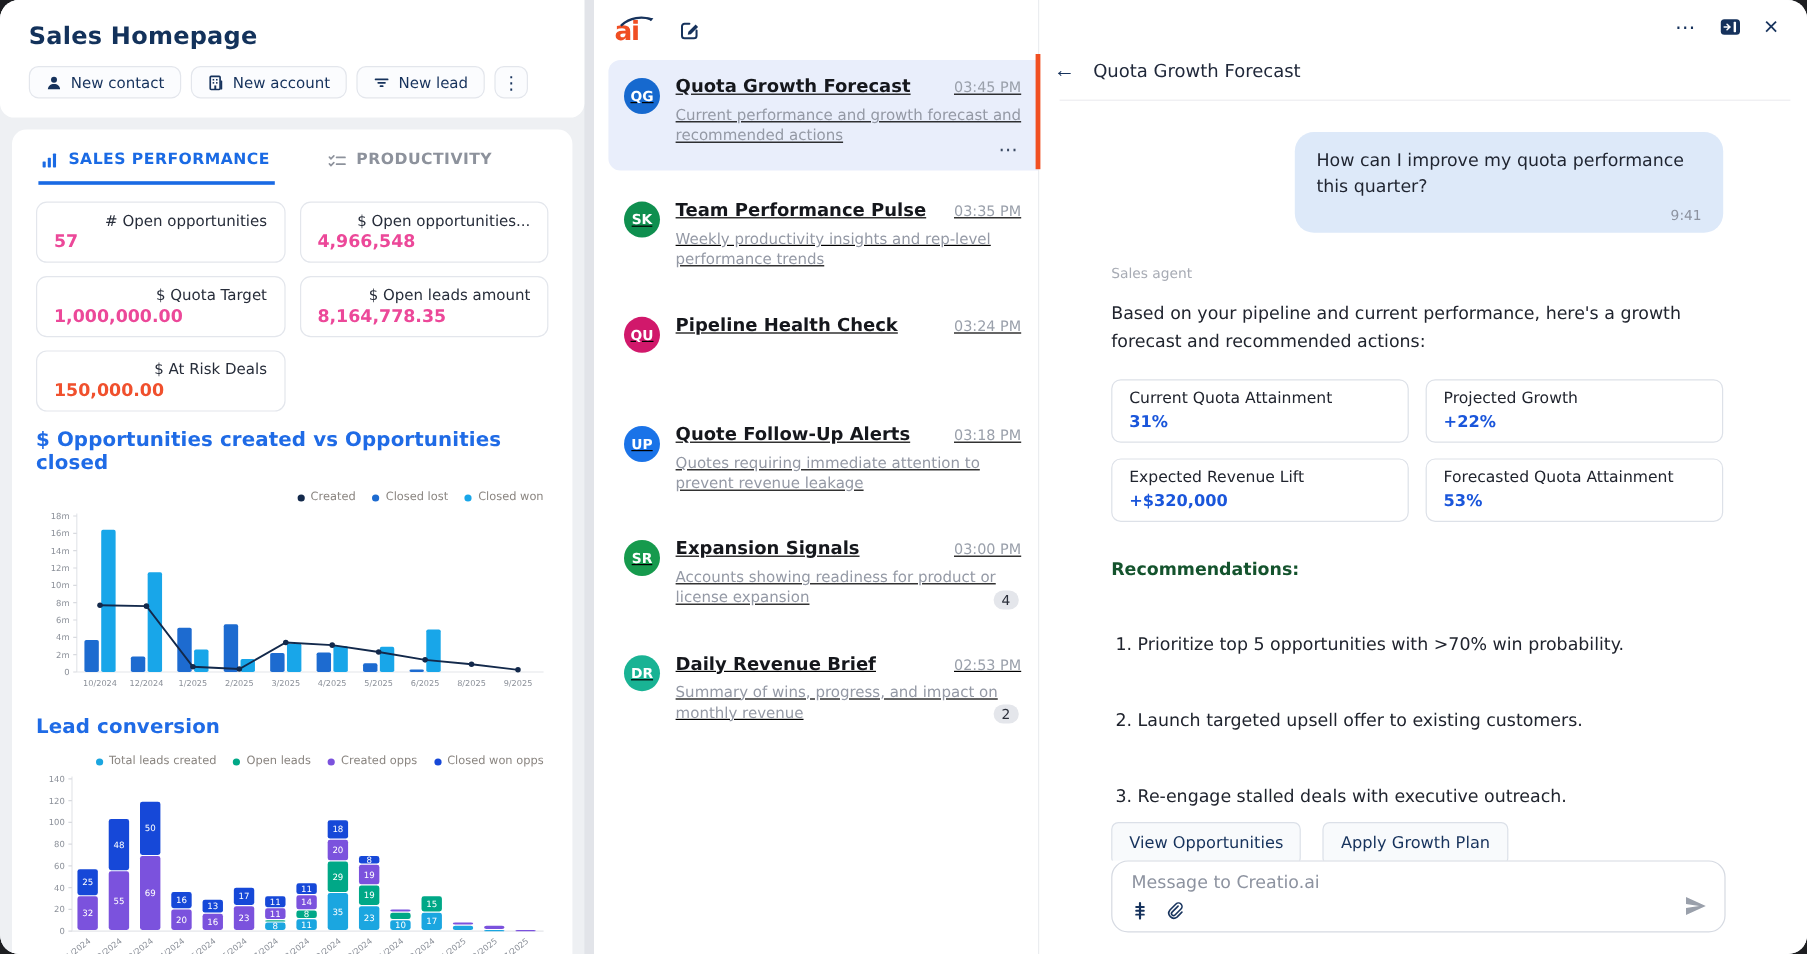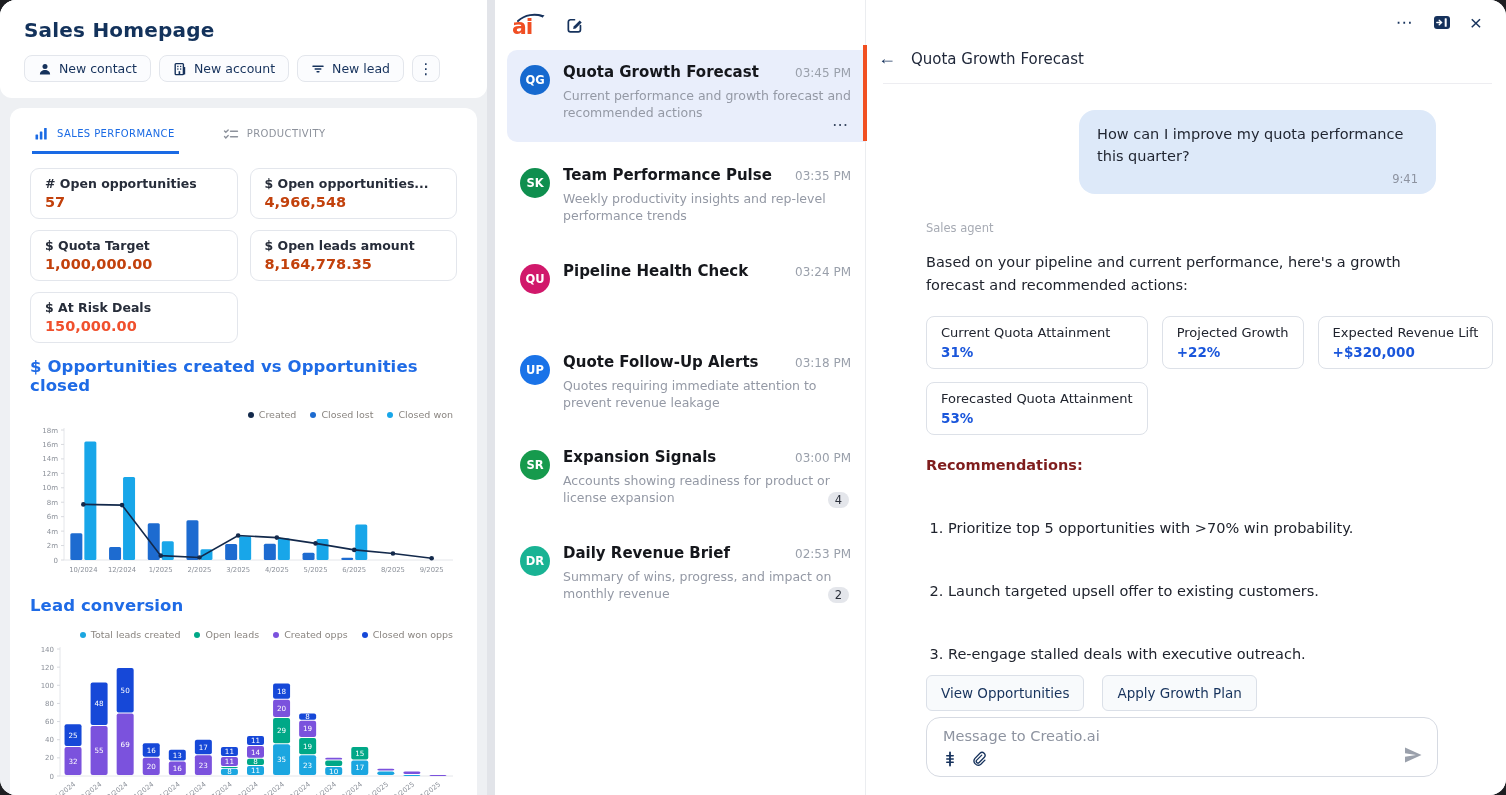--- a/index.html
+++ b/index.html
@@ -11,48 +11,48 @@
   .left-col { width:487px; flex:0 0 487px; background:#eef0f3; display:flex; flex-direction:column; gap:10px; }
   .header-card { background:#fff; border-radius:0 0 12px 12px; padding:18px 24px 16px 24px; }
   .page-title { font-size:20px; font-weight:700; color:#13325b; letter-spacing:.2px; }
   .toolbar { display:flex; gap:8px; margin-top:13px; align-items:center; }
   .tb-btn { display:flex; align-items:center; gap:7px; height:27px; padding:0 13px; background:#fbfcfe; border:1px solid #e3e6ec; border-radius:8px; font-size:12.5px; font-weight:500; color:#16325c; cursor:pointer; font-family:inherit; }
   .tb-btn svg { flex:0 0 auto; }
   .kebab-btn { width:28px; justify-content:center; padding:0; font-size:15px; color:#16325c; }
 
   .content-card { background:#fff; border-radius:12px 12px 0 0; margin:0 10px; padding:14px 20px 0 20px; flex:1; overflow:hidden; }
   .tabs { display:flex; gap:42px; padding-left:2px; }
-  .tab { display:flex; align-items:center; gap:8px; font-size:10px; letter-spacing:.4px; font-weight:400; color:#8d929c; padding:4px 4px 10px 2px; cursor:pointer; border-bottom:3px solid transparent; }
+  .tab { display:flex; align-items:center; gap:8px; font-size:13px; letter-spacing:.4px; font-weight:700; color:#8d929c; padding:4px 4px 10px 2px; cursor:pointer; border-bottom:3px solid transparent; }
   .tab.active { color:#1a6ae4; border-bottom-color:#1a6ae4; }
 
   .metrics { display:grid; grid-template-columns:1fr 1fr; gap:11px 12px; margin-top:14px; }
   .metric-card { border:1px solid #e3e6ec; border-radius:9px; padding:7px 14px 8px 14px; background:#fff; min-height:46px; }
-  .m-label { font-size:12.5px; color:#272d3a; font-weight:700; white-space:nowrap; overflow:hidden; }
+  .m-label { font-size:12.5px; color:#272d3a; font-weight:400; white-space:nowrap; overflow:hidden;text-align:right; }
   .m-value { font-size:14.5px; font-weight:600; margin-top:3px; }
-  .m-blue { color:#c2410c; }
+  .m-blue { color:#ec4899; }
   .m-orange { color:#f0502d; }
 
   .chart-title { font-size:16.5px; font-weight:700; color:#1f6be6; margin-top:14px; letter-spacing:.1px; }
   .legend { display:flex; justify-content:flex-end; gap:14px; margin-top:14px; padding-right:4px; }
   .legend-item { display:flex; align-items:center; gap:5px; font-size:9.5px; color:#8a8580; }
   .legend-dot { width:6px; height:6px; border-radius:50%; display:inline-block; }
   .chart-svg { display:block; margin-top:4px; }
 
   
   .right-card { flex:1; background:#fff; display:flex; position:relative;justify-content:flex-end; }
 
   
   .conv-col { width:370px; flex:0 0 370px; padding-top:12px; position:relative; }
   .conv-top { display:flex; align-items:center; gap:18px; padding:2px 0 10px 17px; }
   .ai-logo { position:relative; width:34px; height:26px; }
   .ai-logo .ai-text { font-size:22px; font-weight:700; color:#f04e23; line-height:26px; letter-spacing:-1px; }
   .ai-logo svg { position:absolute; top:-3px; left:4px; }
   .compose-btn { background:none; border:none; cursor:pointer; padding:2px; }
   .conv-list { display:flex; flex-direction:column; gap:11px; padding-left:12px; }
-  .conv-item { position:relative; display:flex; gap:13px; padding:13px 14px 13px 13px; border-radius:10px 0 0 10px; cursor:pointer; min-height:80px; }
+  .conv-item { position:relative; display:flex; gap:13px; padding:13px 14px 13px 13px; border-radius:10px 0 0 10px; cursor:pointer; min-height:80px;text-decoration:underline; }
   .conv-item.selected { background:#e9eefb; min-height:92px; }
   .avatar { width:30px; height:30px; border-radius:50%; color:#fff; font-size:11.5px; font-weight:600; display:flex; align-items:center; justify-content:center; flex:0 0 30px; margin-top:2px; }
   .av0{background:#1669cf}.av1{background:#0f8f4f}.av2{background:#d1186b}.av3{background:#1a73e8}.av4{background:#169a4d}.av5{background:#19b394}
   .conv-body { flex:1; min-width:0; }
   .conv-row1 { display:flex; align-items:baseline; }
   .conv-title { font-size:15px; font-weight:600; color:#15171c; flex:1; }
   .conv-time { font-size:12px; color:#9aa0ab; margin-left:8px; white-space:nowrap; }
   .conv-desc { font-size:12.5px; color:#9499a5; line-height:1.38; margin-top:6px; max-width:292px; }
   .conv-more { position:absolute; right:16px; bottom:8px; color:#3b4a63; font-size:16px; letter-spacing:1px; cursor:pointer; }
   .conv-badge { position:absolute; right:16px; bottom:12px; background:#e4e6eb; color:#2a2f3a; font-size:11.5px; border-radius:9px; padding:1px 7px; }
@@ -71,25 +71,25 @@
   .chat-title { font-size:15px; font-weight:500; color:#20283a; }
   .h-divider { height:1px; background:#ededf1; margin:0 14px 0 18px; }
 
   .chat-content { flex:1; padding:26px 0 0 61px; overflow:hidden; }
   .chat-inner { width:510px; }
   .bubble { margin-left:auto; width:357px; background:#dde9f9; border-radius:16px; padding:14px 18px 8px 18px; }
   .bubble-text { font-size:14.5px; color:#1f2430; line-height:1.5; }
   .bubble-time { text-align:right; font-size:11.5px; color:#8d93a0; margin-top:4px; }
   .agent-label { font-size:11.5px; color:#a7abb4; margin-top:27px; }
   .agent-intro { font-size:14.5px; color:#20242e; line-height:1.65; margin-top:16px; width:525px; }
-  .stats { display:grid; grid-template-columns:1fr 1fr 1fr; gap:13px 14px; margin-top:18px; }
+  .stats { display:grid; grid-template-columns:1fr 1fr; gap:13px 14px; margin-top:18px; }
   .stat-card { border:1px solid #dde1e8; border-radius:8px; padding:8px 14px; min-height:42px; }
   .stat-label { font-size:13px; color:#20242e; font-weight:500; white-space:nowrap; }
   .stat-value { font-size:13.5px; color:#1a56db; font-weight:600; margin-top:4px; }
-  .rec-title { font-size:14.5px; font-weight:700; color:#7f1d1d; margin-top:22px; }
+  .rec-title { font-size:14.5px; font-weight:700; color:#14532d; margin-top:32px; }
   .rec-list { margin-top:14px; padding-left:22px; }
   .rec-list li { font-size:14.5px; color:#20242e; margin-bottom:13px;margin-top:47px; }
   .chat-actions { display:flex; gap:18px; margin-top:9px; }
   .action-btn { background:#f8fafc; border:1px solid #dbe0e8; border-radius:6px; padding:9px 14px; font-size:13.5px; color:#16325c; font-family:inherit; cursor:pointer; }
 
   .input-wrap { margin:0 68px 18px 61px; }
   .input-box { position:relative; border:1.5px solid #d6dae2; border-radius:14px; height:60px; background:#fff; }
   .msg-input { position:absolute; top:10px; left:16px; right:16px; height:34px; border:none; outline:none; resize:none; font-family:inherit; font-size:14.5px; color:#20242e; background:transparent; }
   .msg-input::placeholder { color:#8d93a0; }
   .input-icons { position:absolute; left:16px; bottom:9px; display:flex; gap:13px; align-items:center; }

